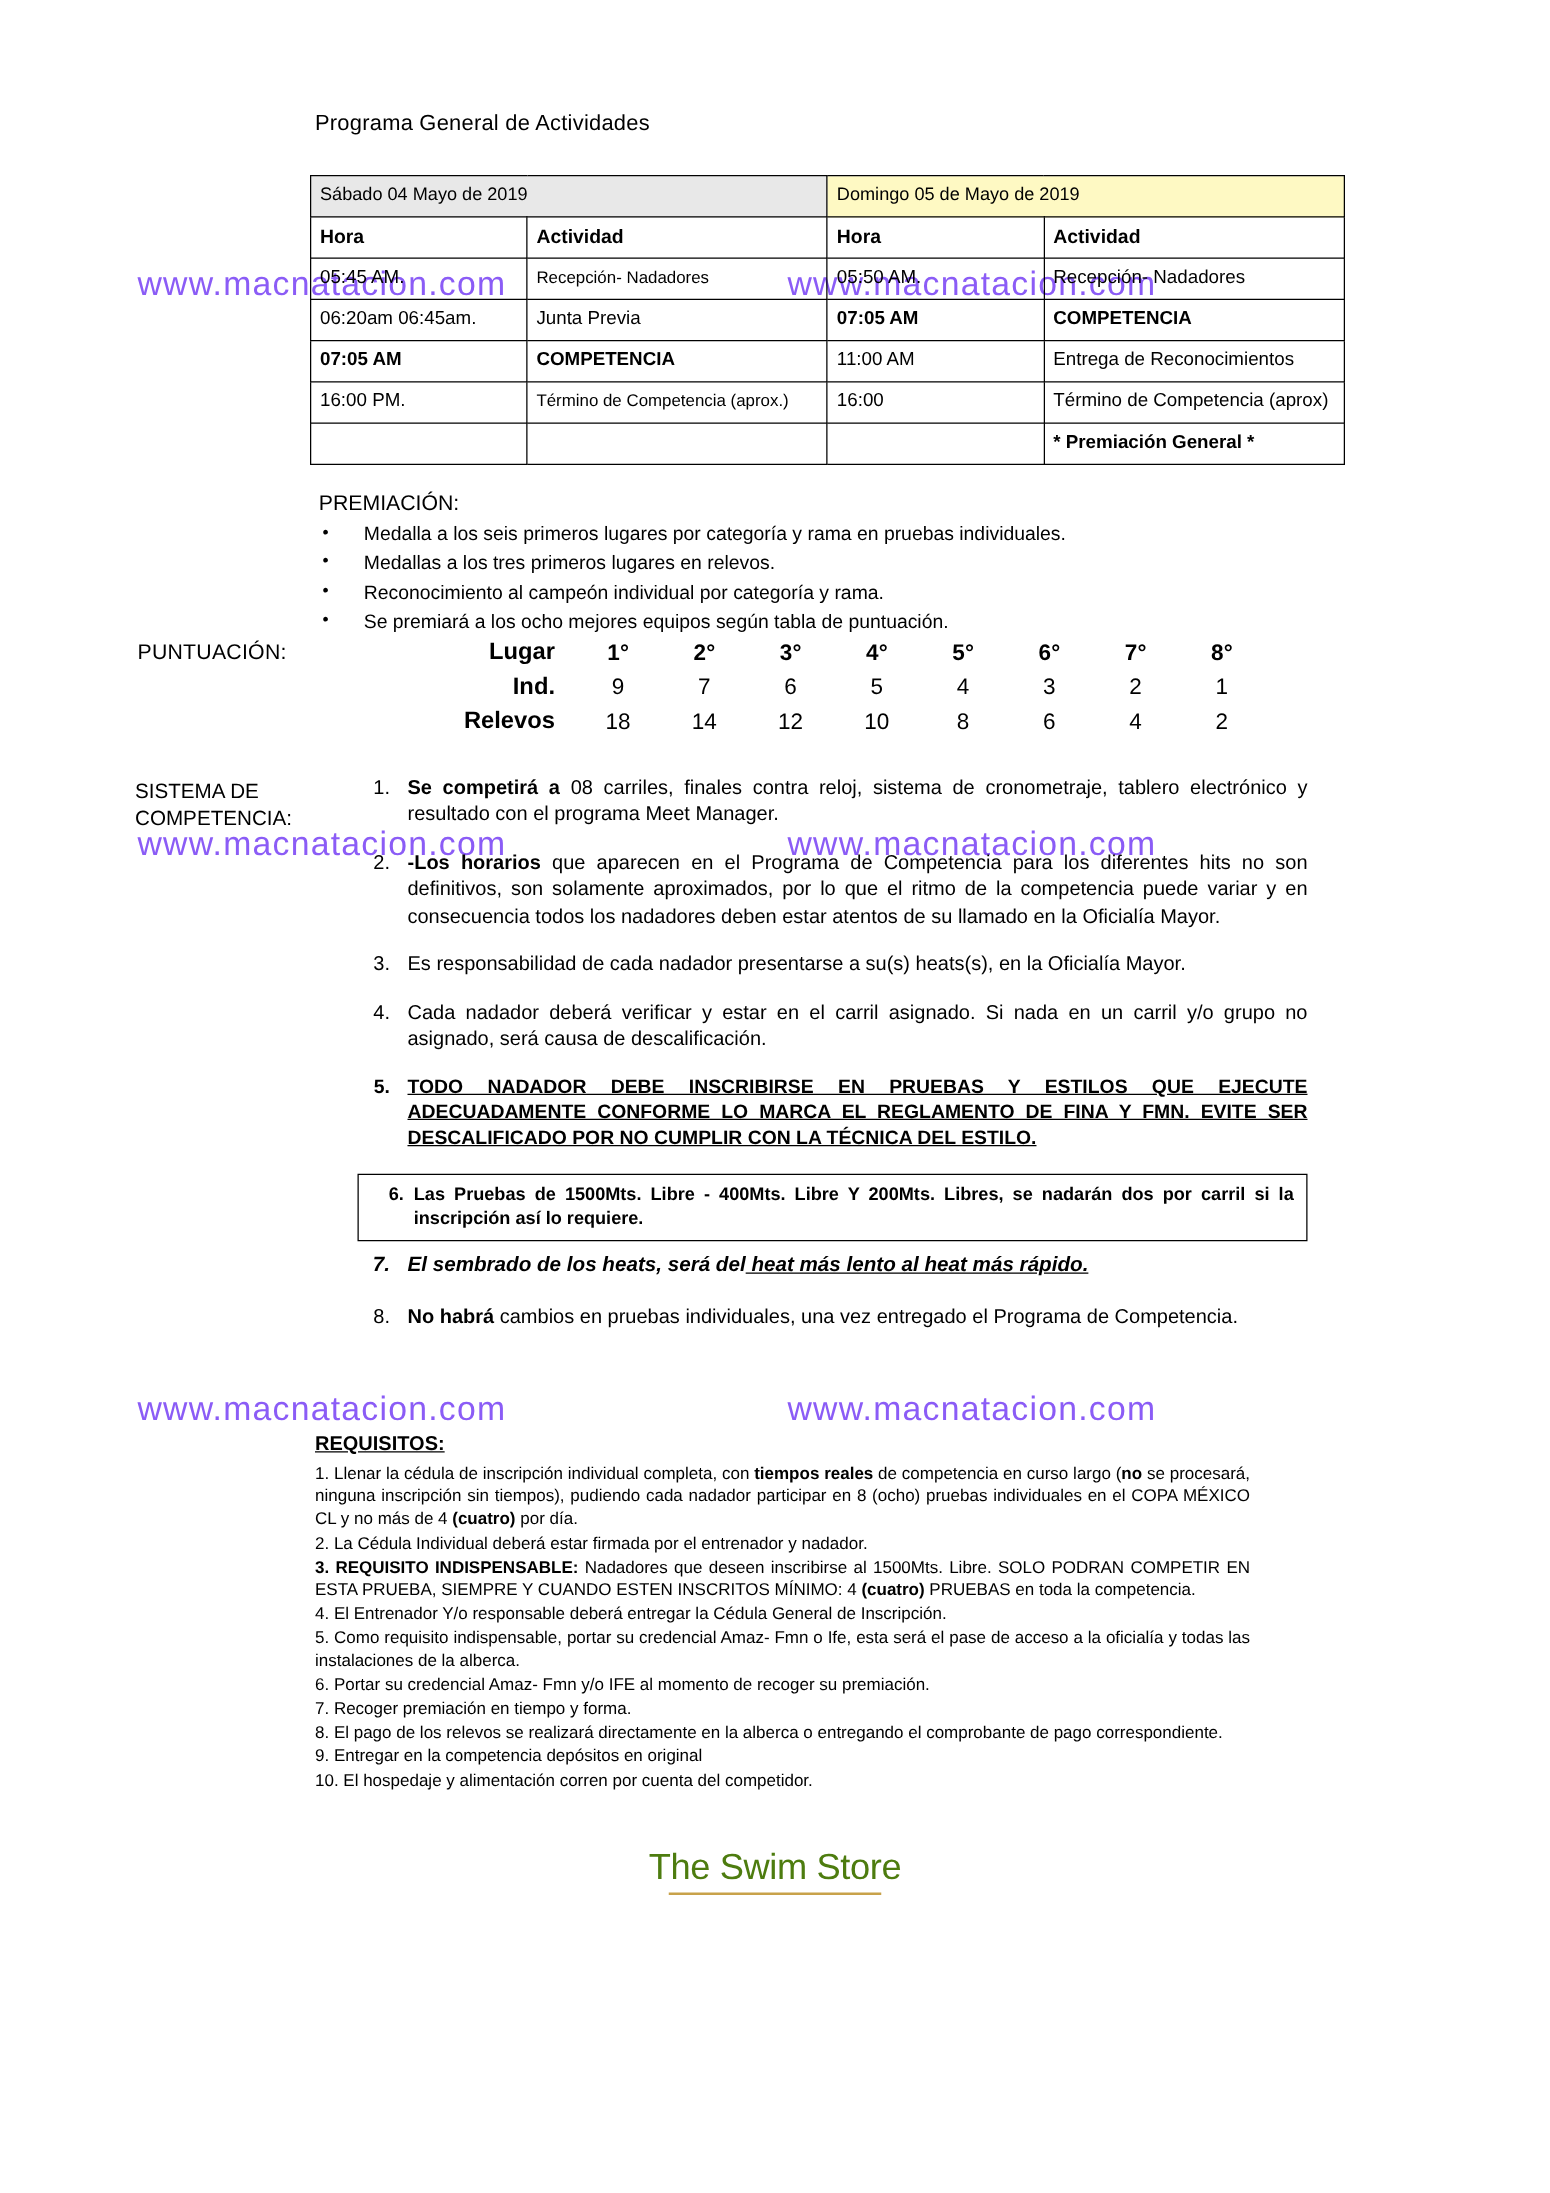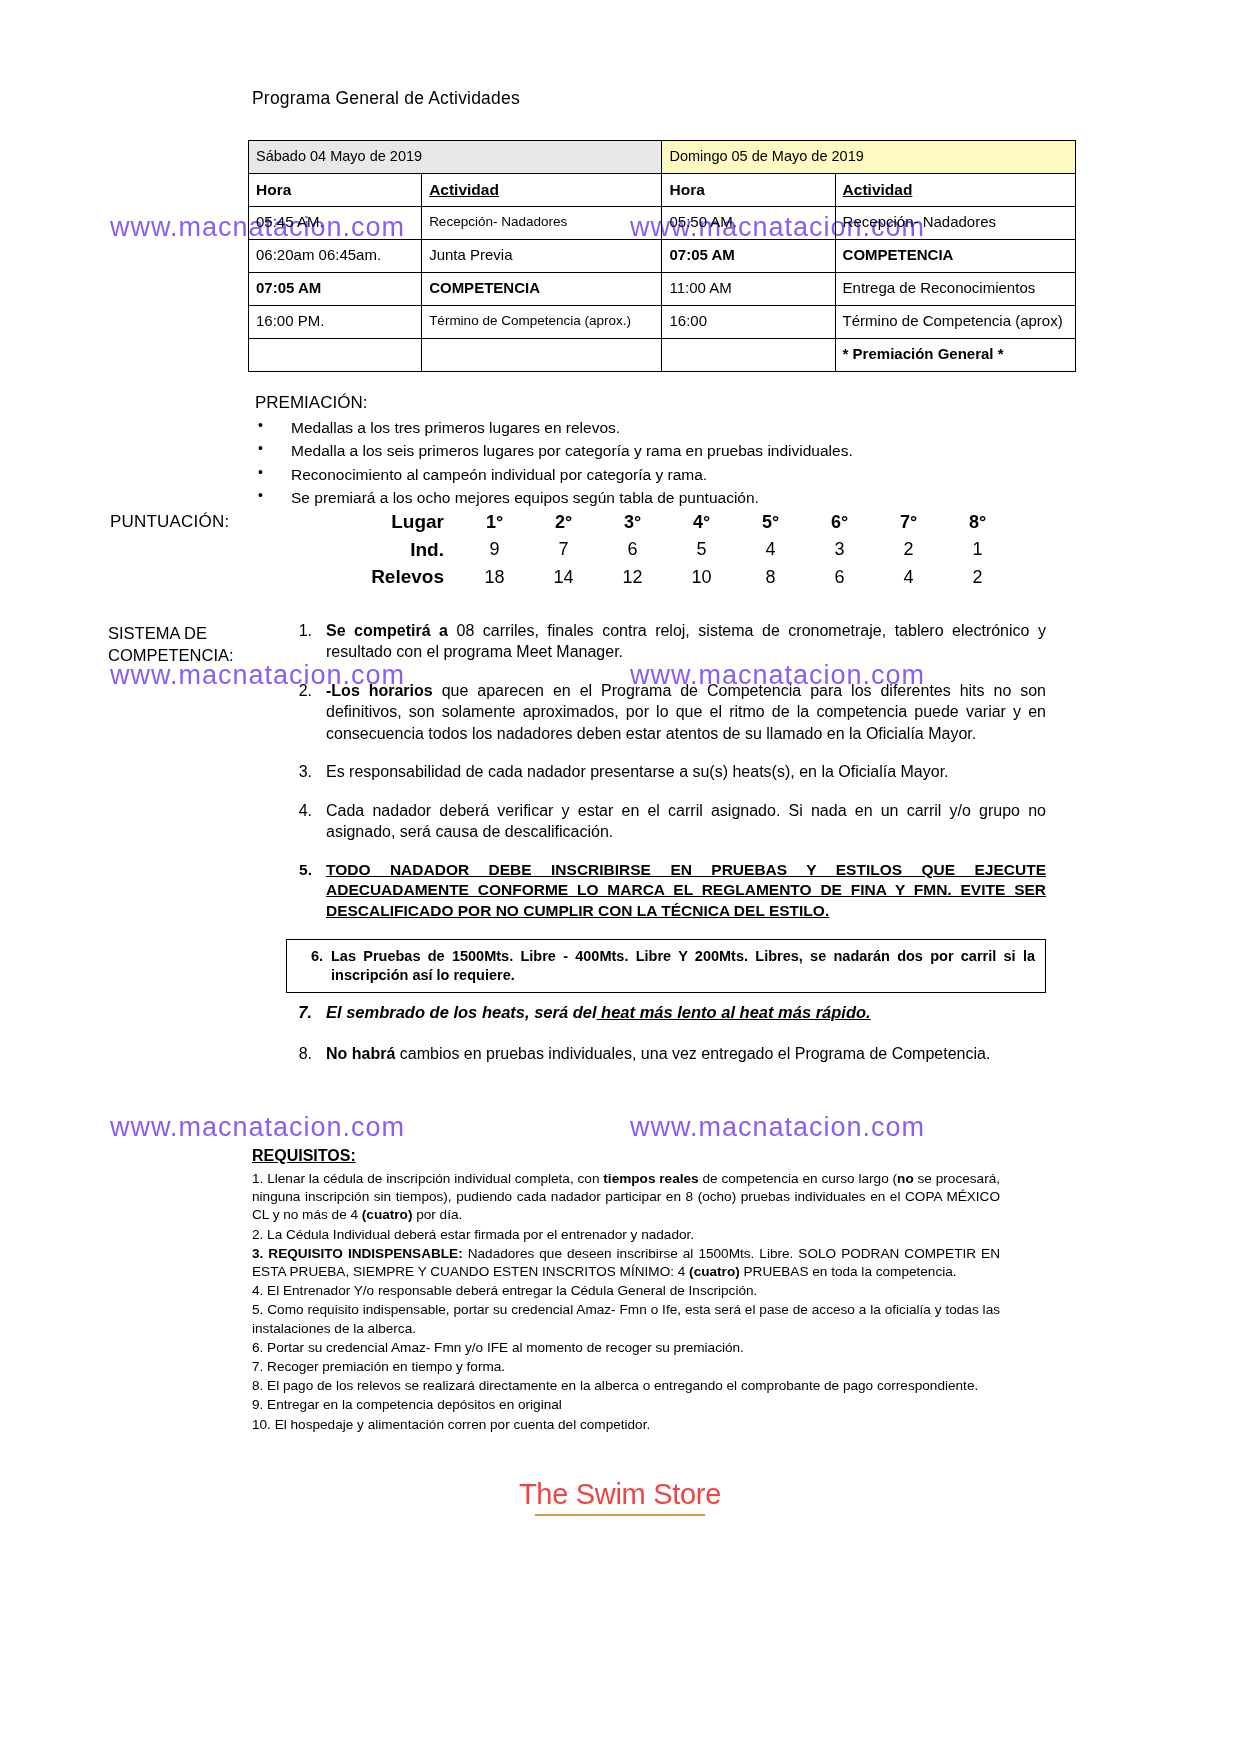--- a/index.html
+++ b/index.html
@@ -67,21 +67,21 @@
     height: 21px;
     line-height: 1.1;
   }
   .sched .daycell {
     background: #e8e8e8;
     font-weight: normal;
     font-size: 14.5px;
   }
   .sched .daycell.plain { background: #fef9c3; }
   .col-hora { width: 155px; }
-  .col-act  { width: 221px; text-decoration: underline; }
+  .col-act  { width: 221px; }
   .hdr { font-weight: bold; font-size: 15.5px; }
   .b { font-weight: bold; }
   .sm { font-size: 13.5px; }
 
   
   .premiacion-title {
     position: absolute;
     left: 255px;
     top: 393px;
     font-size: 17px;
@@ -230,21 +230,21 @@
   .logo {
     position: absolute;
     left: 0;
     right: 0;
     top: 1478px;
     text-align: center;
   }
   .logo .name {
     font-size: 29px;
     letter-spacing: -0.3px;
-    color: #ef4444;
+    color: #4d7c0f;
   }
   .logo .url {
     font-size: 8px;
     letter-spacing: 4px;
     color: #7a7a7a;
     margin-top: 2px;
   }
   .logo .rule {
     width: 170px;
     height: 2px;
@@ -307,22 +307,22 @@
         <td></td>
         <td></td>
         <td></td>
         <td class="b">* Premiación General *</td>
       </tr>
     </tbody>
   </table>
 
   <div class="premiacion-title">PREMIACIÓN:</div>
   <ul class="bullets">
+    <li>Medalla a los seis primeros lugares por categoría y rama en pruebas individuales.</li>
     <li>Medallas a los tres primeros lugares en relevos.</li>
-    <li>Medalla a los seis primeros lugares por categoría y rama en pruebas individuales.</li>
     <li>Reconocimiento al campeón individual por categoría y rama.</li>
     <li>Se premiará a los ocho mejores equipos según tabla de puntuación.</li>
   </ul>
 
   <div class="punt-label">PUNTUACIÓN:</div>
   <table class="punt-table">
     <tbody>
       <tr>
         <td class="rowname">Lugar</td>
         <td class="hdrcell">1°</td>

